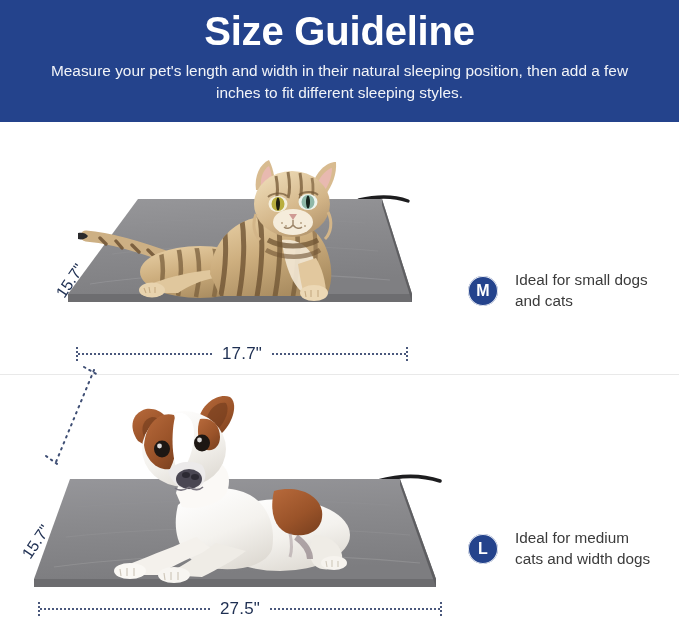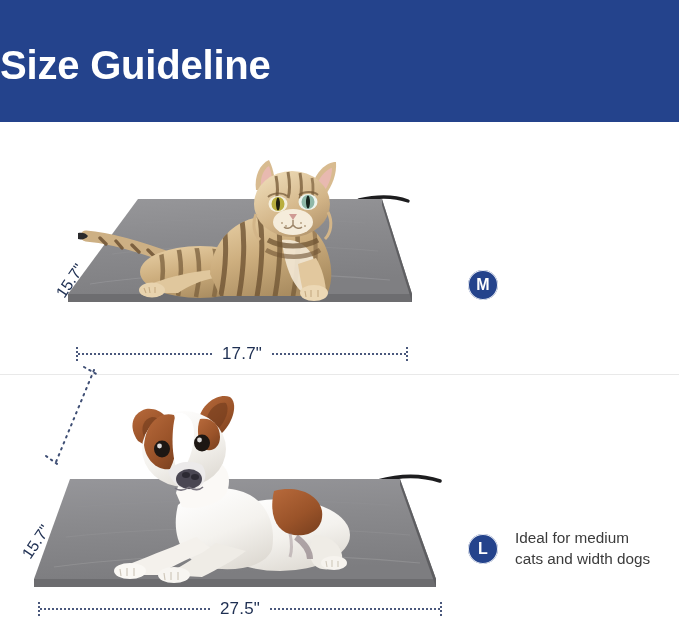--- a/index.html
+++ b/index.html
@@ -18,21 +18,21 @@
 
   
   .header {
     position: absolute;
     left: 0; top: 0;
     width: 679px;
     height: 122px;
     background: #24438c;
     box-sizing: border-box;
     display: flex;
-    flex-direction: row;
+    flex-direction: column;
     align-items: center;
     justify-content: flex-start;
     padding-top: 9px;
   }
   .header-title {
     color: #ffffff;
     font-size: 40px;
     font-weight: bold;
     letter-spacing: -0.2px;
     line-height: 1.12;
@@ -152,20 +152,22 @@
     font-weight: 400;
     line-height: 1.35;
     white-space: pre-line;
   }
 </style>
 </head>
 <body>
 
 <div class="header">
   <h1 class="header-title">Size Guideline</h1>
+  <p class="header-sub">Measure your pet's length and width in their natural sleeping position,
+then add a few inches to fit different sleeping styles.</p>
 </div>
 
 <div class="divider"></div>
 
 <div class="panel" id="panel-m">
 
   <div class="scene" id="scene-m">
     <svg width="360" height="200" viewBox="0 0 360 200">
       <defs>
         <linearGradient id="matTopM" x1="0" y1="0" x2="0.25" y2="1">
@@ -293,20 +295,22 @@
 <div class="dim-horiz" id="dim-m-width">
   <span class="dim-cap"></span>
   <span class="dim-line"></span>
   <span class="dim-label">17.7"</span>
   <span class="dim-line"></span>
   <span class="dim-cap"></span>
 </div>
 
 <div class="size-row" id="size-row-m">
   <span class="size-badge">M</span>
+  <span class="size-caption">Ideal for small dogs
+and cats</span>
 </div>
 
 <div class="panel" id="panel-l">
 
   <div class="scene" id="scene-l">
     <svg width="420" height="215" viewBox="0 0 420 215">
       <defs>
         <linearGradient id="matTopL" x1="0" y1="0" x2="0.2" y2="1">
           <stop offset="0%" stop-color="#96969a"></stop>
           <stop offset="45%" stop-color="#8a8a8d"></stop>

